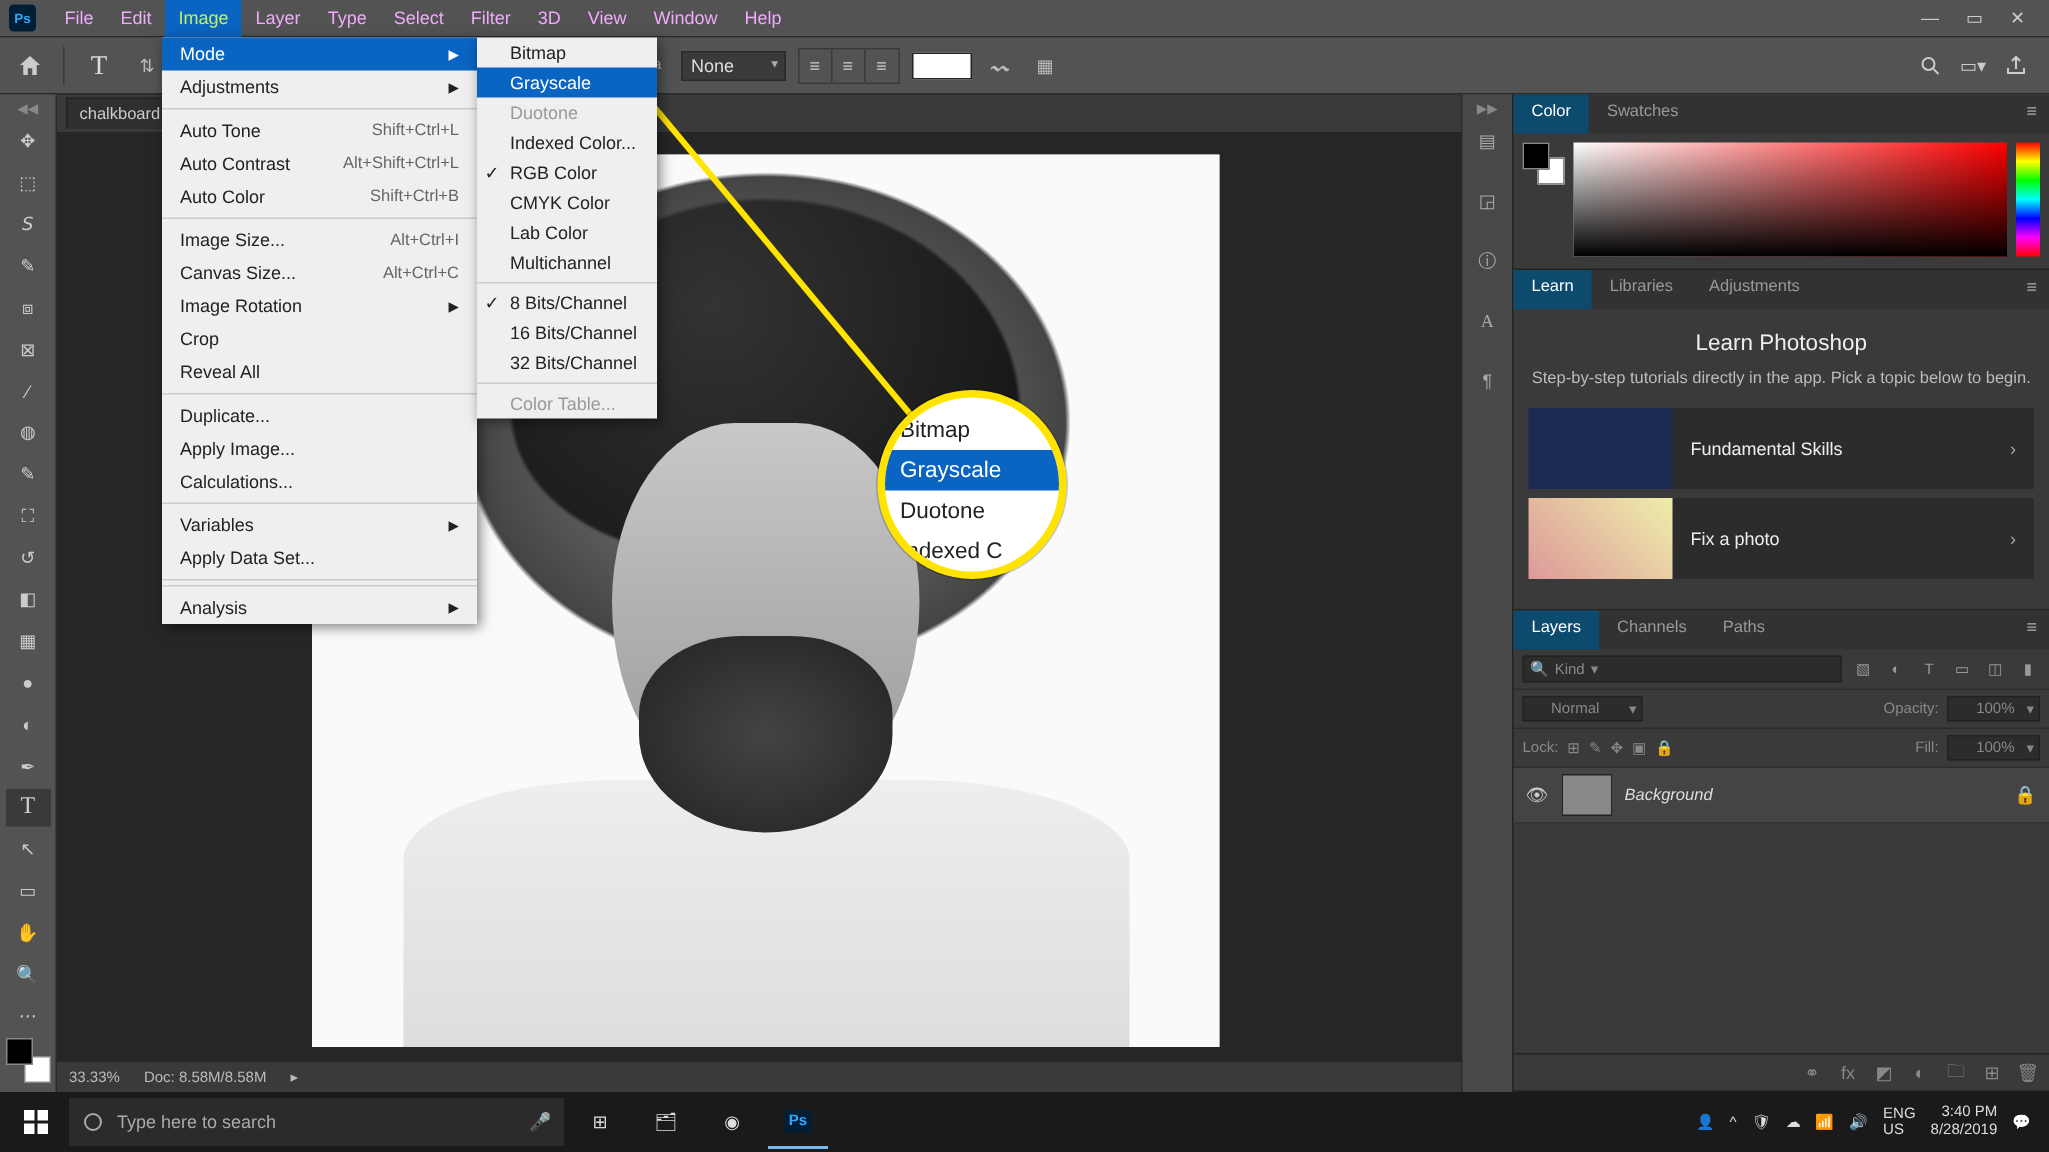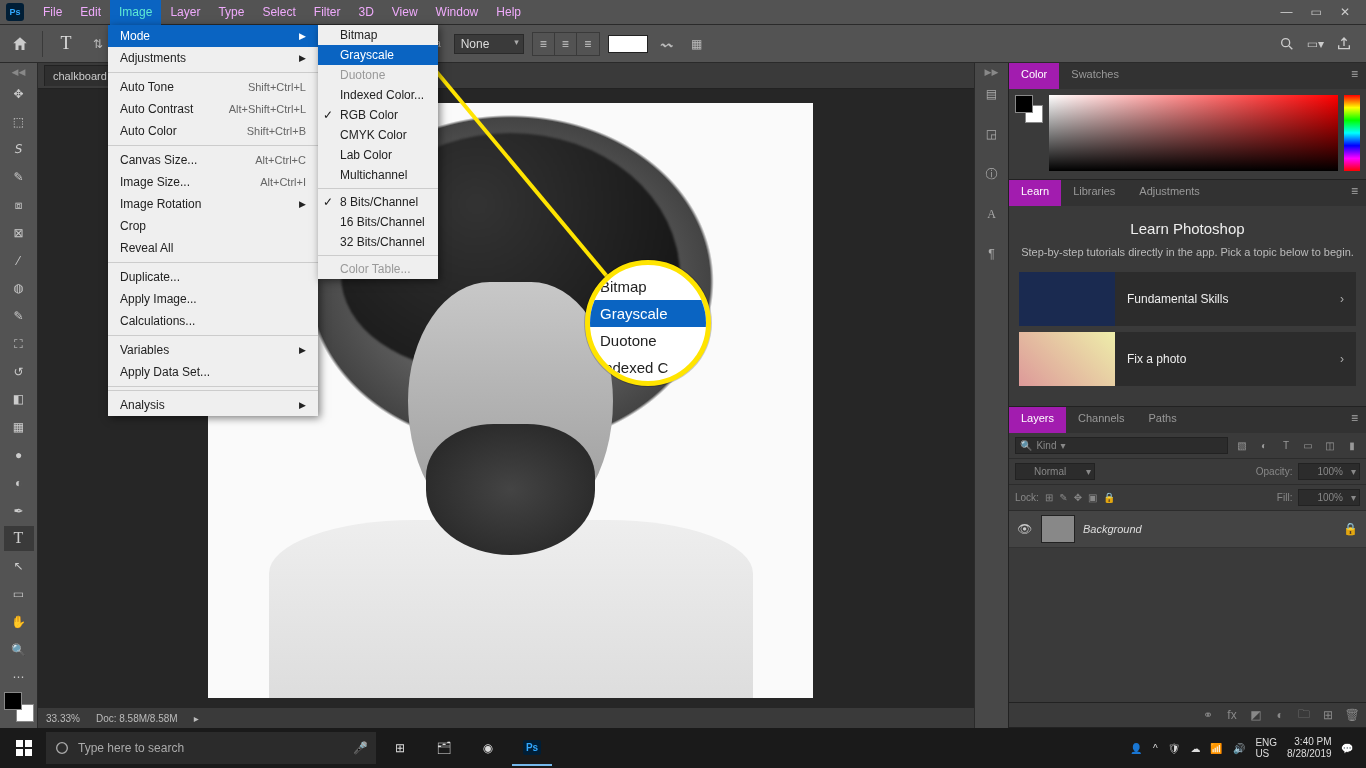--- a/index.html
+++ b/index.html
@@ -1,21 +1,21 @@
 <!DOCTYPE html>
 <html><head>
 <meta charset="utf-8">
 <style>
 *{margin:0;padding:0;box-sizing:border-box;font-family:"Segoe UI",Tahoma,sans-serif;user-select:none}
 body{width:1366px;height:768px;background:#323232;color:#ccc;overflow:hidden;position:relative;font-size:12px}
 
 .menubar{height:25px;background:#535353;display:flex;align-items:center;padding:0 6px;border-bottom:1px solid #2a2a2a}
 .menubar .ps-logo{width:18px;height:18px;background:#001e36;border-radius:3px;display:flex;align-items:center;justify-content:center;color:#31a8ff;font-size:9px;font-weight:bold;margin-right:10px}
 .menubar .mi{padding:0 9px;line-height:25px;color:#f0abfc;cursor:default}
-.menubar .mi.active{background:#0a64c2;color:#5eead4}
+.menubar .mi.active{background:#0a64c2;color:#bef264}
 .win-controls{margin-left:auto;display:flex;gap:18px;padding-right:10px;color:#ccc}
 
 .optbar{height:38px;background:#535353;display:flex;align-items:center;padding:0 8px;gap:8px;border-bottom:1px solid #2a2a2a}
 .optbar .home-ic{width:24px;height:24px;display:flex;align-items:center;justify-content:center}
 .optbar .divider{width:1px;height:26px;background:#3a3a3a;margin:0 2px}
 .optbar .tool-ic{width:26px;height:26px;display:flex;align-items:center;justify-content:center;font-family:Georgia,serif;font-size:18px;color:#ddd}
 .optbar .sel{background:#3a3a3a;border:1px solid #2a2a2a;padding:2px 18px 2px 6px;color:#ddd;font-size:12px;position:relative;min-width:50px}
 .optbar .sel::after{content:"▾";position:absolute;right:4px;top:2px;font-size:9px;color:#aaa}
 .optbar .swatch{width:40px;height:18px;background:#fff;border:1px solid #222}
 .optbar .iconbtn{width:22px;height:22px;display:flex;align-items:center;justify-content:center;color:#bbb}
@@ -45,21 +45,21 @@
 .portrait .shirt{position:absolute;bottom:0;left:10%;width:80%;height:30%;background:linear-gradient(#eee,#ddd);border-radius:30% 30% 0 0}
 .statusbar{position:absolute;bottom:0;left:0;right:0;height:20px;background:#3a3a3a;display:flex;align-items:center;padding:0 8px;font-size:10px;color:#bbb;gap:16px}
 
 .stripcol{width:34px;background:#484848;border-left:1px solid #2a2a2a;display:flex;flex-direction:column;align-items:center;padding-top:20px;gap:18px}
 .stripcol .sic{width:22px;height:22px;color:#aaa;display:flex;align-items:center;justify-content:center}
 
 .rpanels{width:358px;background:#3a3a3a;display:flex;flex-direction:column;border-left:1px solid #222}
 .rpanel{border-bottom:1px solid #222;display:flex;flex-direction:column}
 .tabrow{display:flex;background:#323232;height:26px}
 .tabrow .tab{padding:5px 12px;font-size:11px;color:#999}
-.tabrow .tab.active{background:#a21caf;color:#fff}
+.tabrow .tab.active{background:#0c4a6e;color:#fff}
 .tabrow .menu{margin-left:auto;padding:4px 8px;color:#aaa}
 .colorpanel-body{height:90px;display:flex;padding:6px;gap:6px}
 .fgbg2{width:28px;height:28px;position:relative}
 .fgbg2 .sq{width:18px;height:18px;border:1px solid #888;position:absolute}
 .fgbg2 .a{background:#000;top:0;left:0;z-index:2}
 .fgbg2 .b{background:#fff;bottom:0;right:0}
 .colorfield{flex:1;height:76px;background:linear-gradient(to bottom,rgba(255,255,255,0) 0%,#000 100%),linear-gradient(to right,#fff 0%,#f00 100%);position:relative}
 .huebar{width:16px;height:76px;background:linear-gradient(#f00,#ff0,#0f0,#0ff,#00f,#f0f,#f00)}
 .learnpanel-body{padding:14px 10px;text-align:center}
 .learnpanel-body h3{font-size:15px;color:#eee;font-weight:500;margin-bottom:8px}
@@ -350,26 +350,26 @@
     <div class="row">
       <span>Auto Contrast</span>
       <span class="sc">Alt+Shift+Ctrl+L</span>
     </div>
     <div class="row">
       <span>Auto Color</span>
       <span class="sc">Shift+Ctrl+B</span>
     </div>
     <hr>
     <div class="row">
+      <span>Image Size...</span>
+      <span class="sc">Alt+Ctrl+I</span>
+    </div>
+    <div class="row">
       <span>Canvas Size...</span>
       <span class="sc">Alt+Ctrl+C</span>
-    </div>
-    <div class="row">
-      <span>Image Size...</span>
-      <span class="sc">Alt+Ctrl+I</span>
     </div>
     <div class="row">
       <span>Image Rotation</span>
       <span class="arr">▶</span>
     </div>
     <div class="row">
       <span>Crop</span>
     </div>
     <div class="row">
       <span>Reveal All</span>

